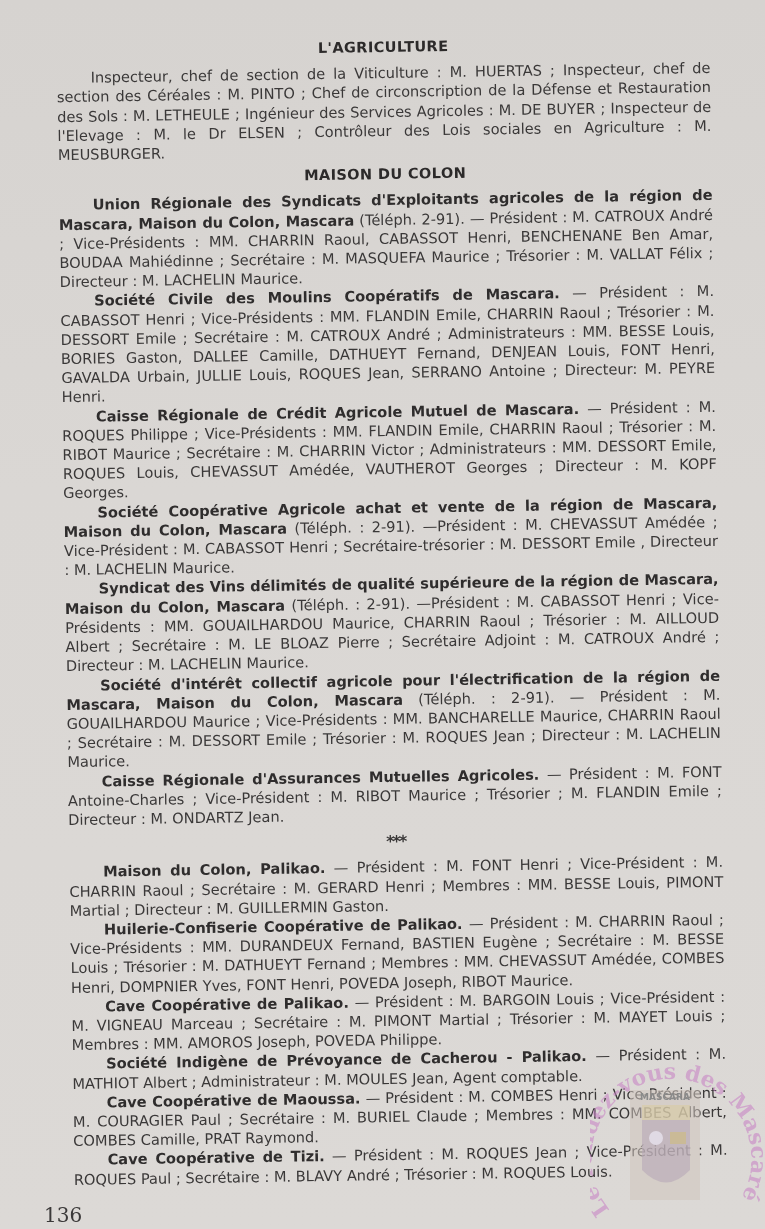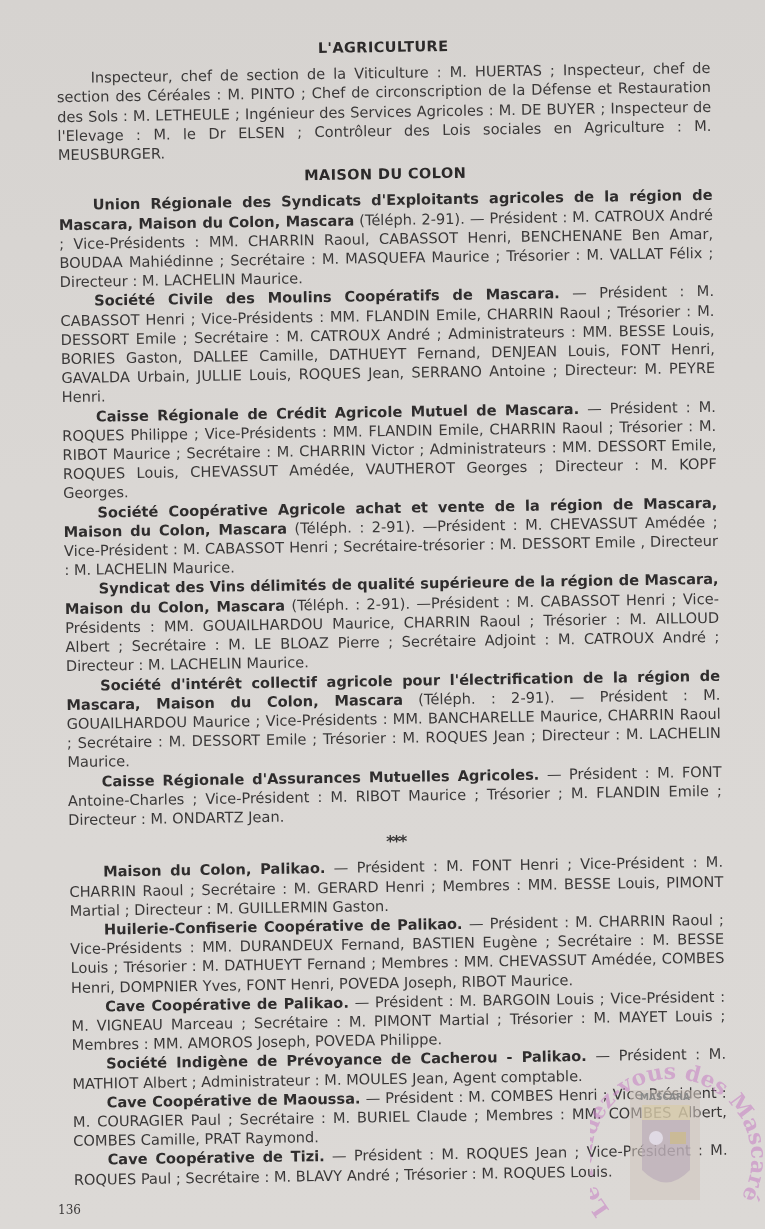--- a/index.html
+++ b/index.html
@@ -23,21 +23,21 @@
     text-align: center; font-weight: bold; font-size: 14.5px;
     letter-spacing: 0.4px; color: #2c2a2a; margin: 0 0 6px 0;
   }
   .h-section.second { margin-top: 6px; }
   p.entry { margin: 0; text-indent: 34px; }
   p.entry.first { margin-top: 4px; }
   .org { font-weight: bold; color: #2f2d2d; }
   .sep { text-align: center; font-weight: bold; font-size: 16px; color: #3a3838; margin: 8px 0 6px 0; letter-spacing: -2px; }
   .page-number {
     position: absolute; left: 44px; top: 1203px;
-    font-family: "DejaVu Serif", serif; font-size: 12px; color: #3b3939; margin-left: 14px;
+    font-family: "DejaVu Serif", serif; font-size: 20px; color: #3b3939;
   }
   .watermark {
     position: absolute; left: 590px; top: 1010px; width: 175px; height: 219px;
     pointer-events: none;
     font-weight: bold;
   }
   .watermark svg { width: 100%; height: 100%; }
 </style>
 </head>
 <body>

